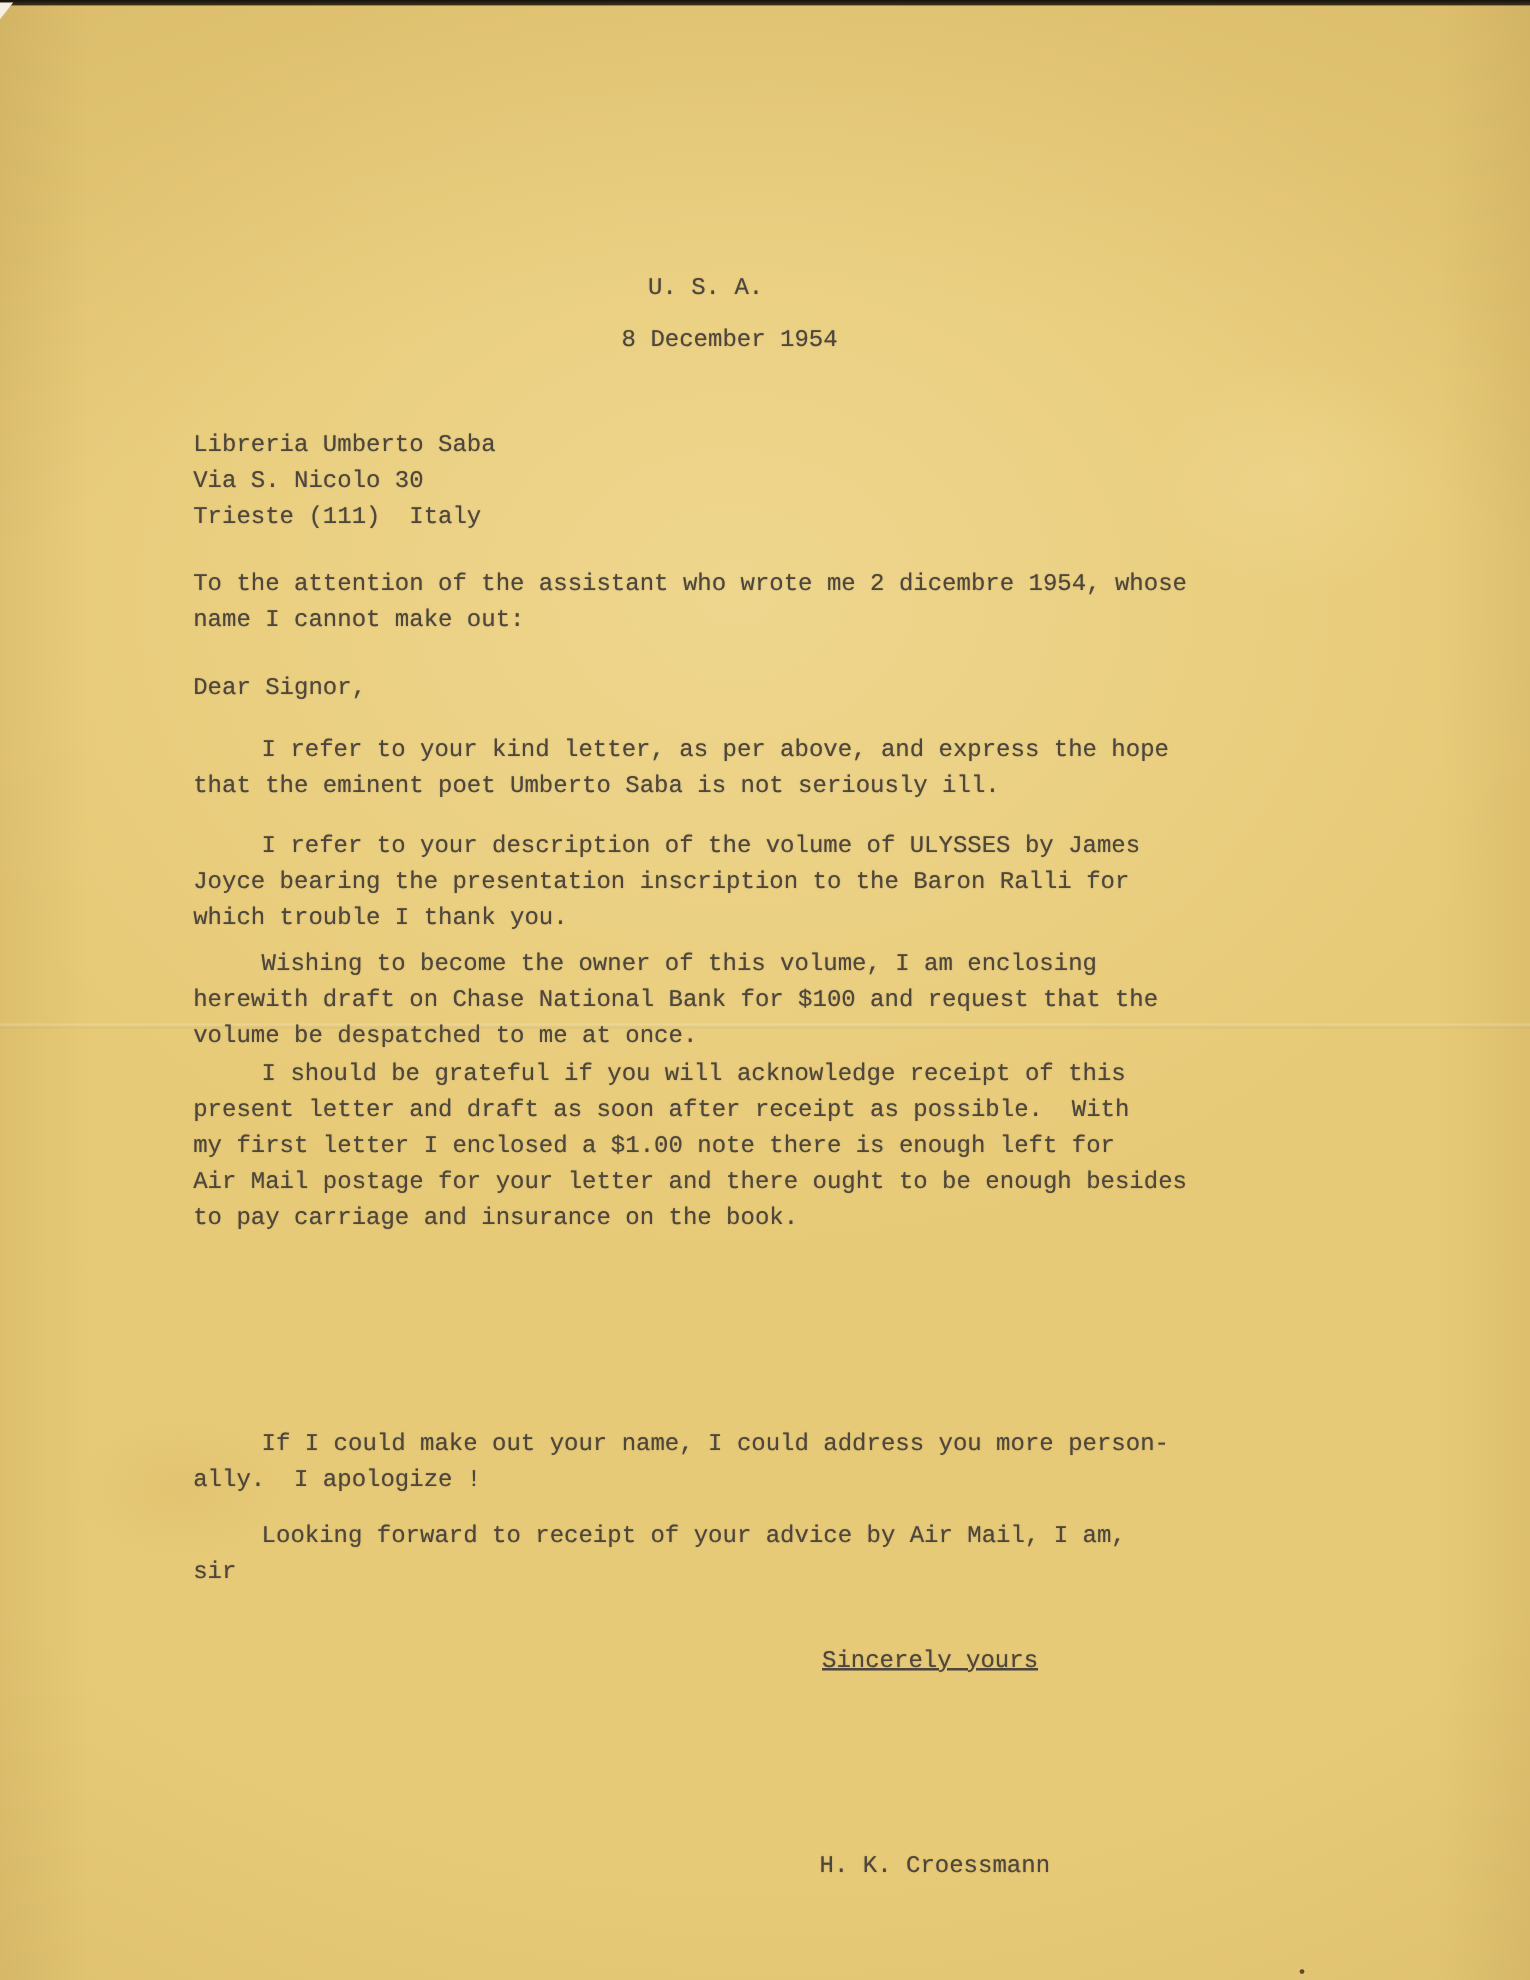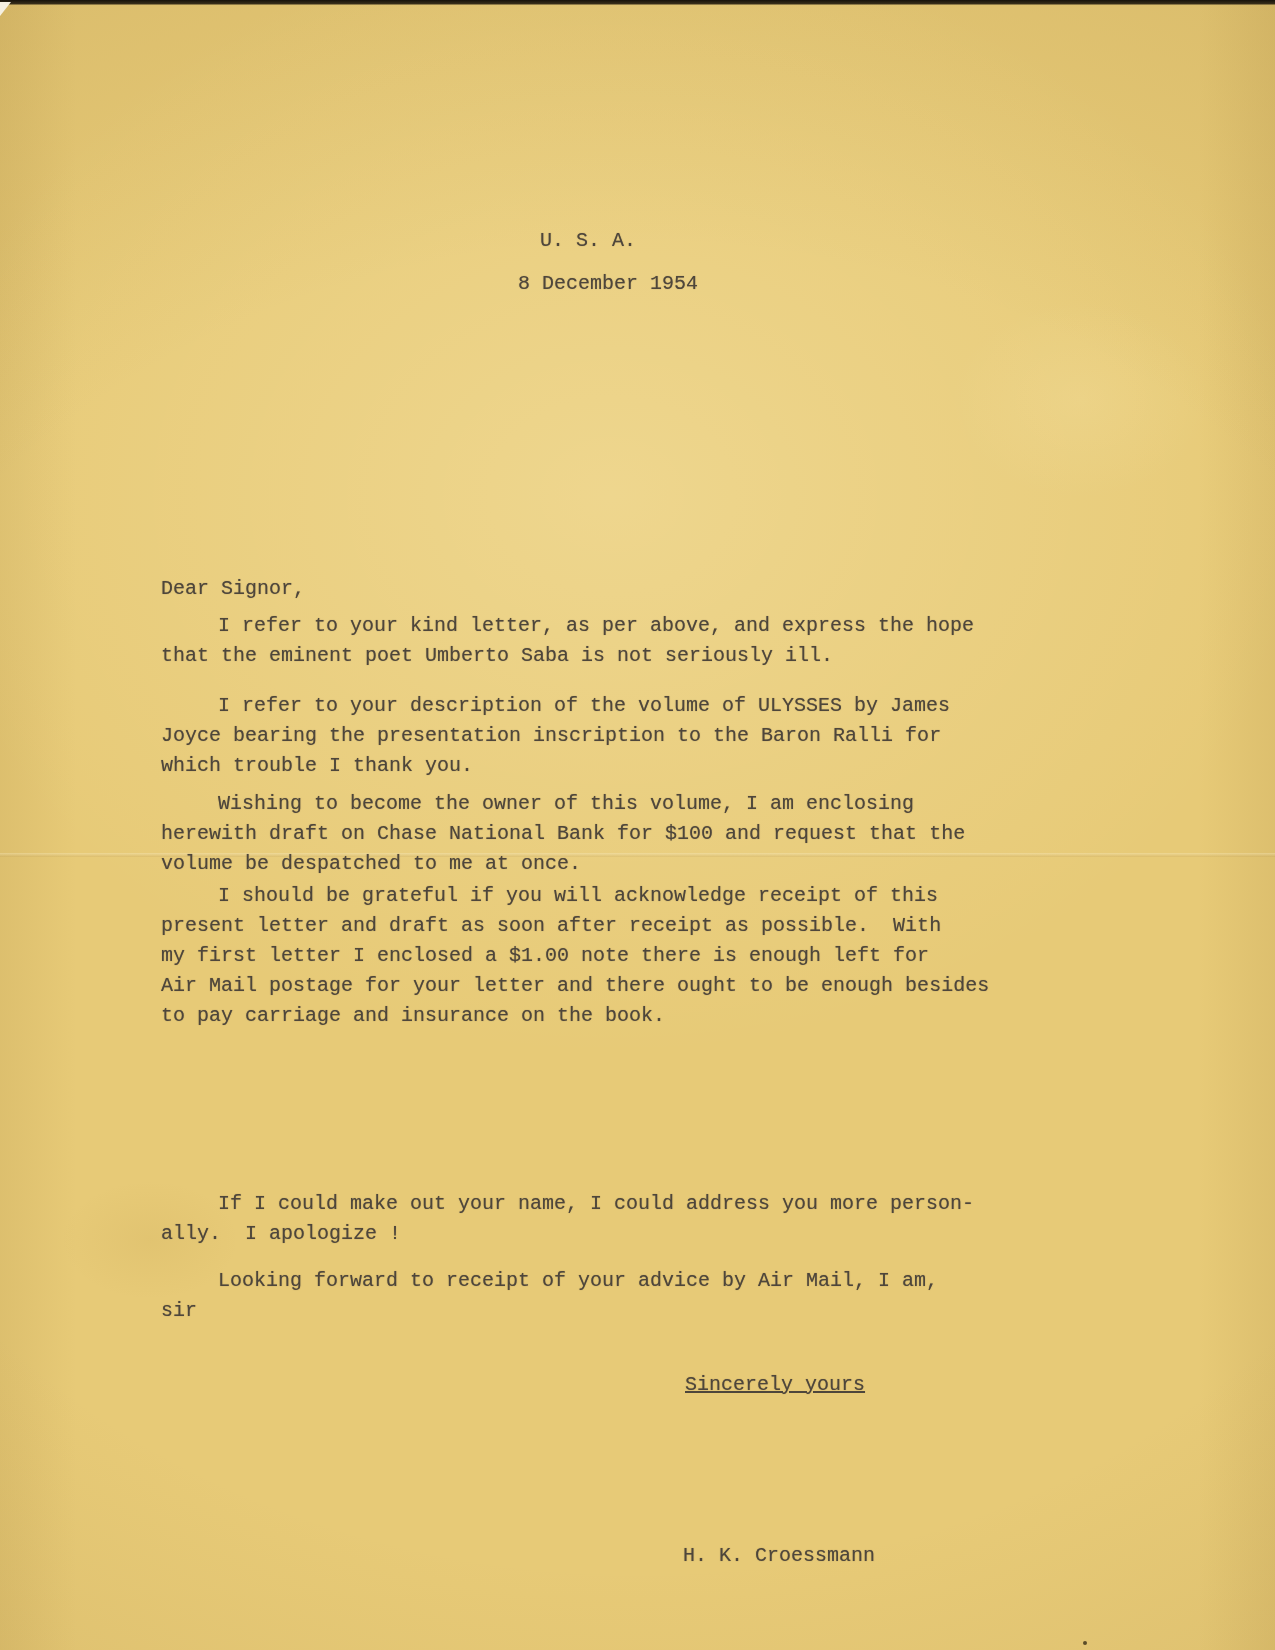--- a/index.html
+++ b/index.html
@@ -65,21 +65,21 @@
   .txt {
     position: absolute;
     white-space: pre-wrap;
     text-shadow: 0 0 1px rgba(74,66,55,0.55);
   }
   .indent { text-indent: 57px; }
   .pos-usa        { left: 540px; top: 226px; }
   .pos-date       { left: 518px; top: 269px; text-align: center; }
   .pos-recipient  { left: 161px; top: 357px; }
   .pos-attention  { left: 161px; top: 473px; }
-  .pos-salutation { left: 161px; top: 574px; }
+  .pos-salutation { left: 161px; top: 559px; }
   .pos-p1 { left: 161px; top: 611px; }
   .pos-p2 { left: 161px; top: 691px; }
   .pos-p3 { left: 161px; top: 789px; }
   .pos-p4 { left: 161px; top: 881px; }
   .pos-p5 { left: 161px; top: 1038px; }
   .pos-p6 { left: 161px; top: 1086px; }
   .pos-p7 { left: 161px; top: 1189px; }
   .pos-p8 { left: 161px; top: 1266px; }
   .pos-closing   { left: 685px; top: 1370px; text-decoration: underline; }
   .pos-signature { left: 683px; top: 1541px; }
@@ -91,21 +91,26 @@
   <div class="scan-edge-top"></div>
   <div class="corner-notch"></div>
   <div class="stain-2"></div>
   <div class="stain-1"></div>
   <div class="fold-crease"></div>
   <div class="speck"></div>
 
   <div class="txt pos-usa">U. S. A.</div>
   <div class="txt pos-date">8 December 1954</div>
 
+  <div class="txt pos-recipient">Libreria Umberto Saba
+Via S. Nicolo 30
+Trieste (111)  Italy</div>
 
+  <div class="txt pos-attention">To the attention of the assistant who wrote me 2 dicembre 1954, whose
+name I cannot make out:</div>
 
   <div class="txt pos-salutation">Dear Signor,</div>
 
   <div class="txt indent pos-p2">I refer to your description of the volume of ULYSSES by James
 Joyce bearing the presentation inscription to the Baron Ralli for
 which trouble I thank you.</div>
   <div class="txt indent pos-p1">I refer to your kind letter, as per above, and express the hope
 that the eminent poet Umberto Saba is not seriously ill.</div>
   <div class="txt indent pos-p3">Wishing to become the owner of this volume, I am enclosing
 herewith draft on Chase National Bank for $100 and request that the

